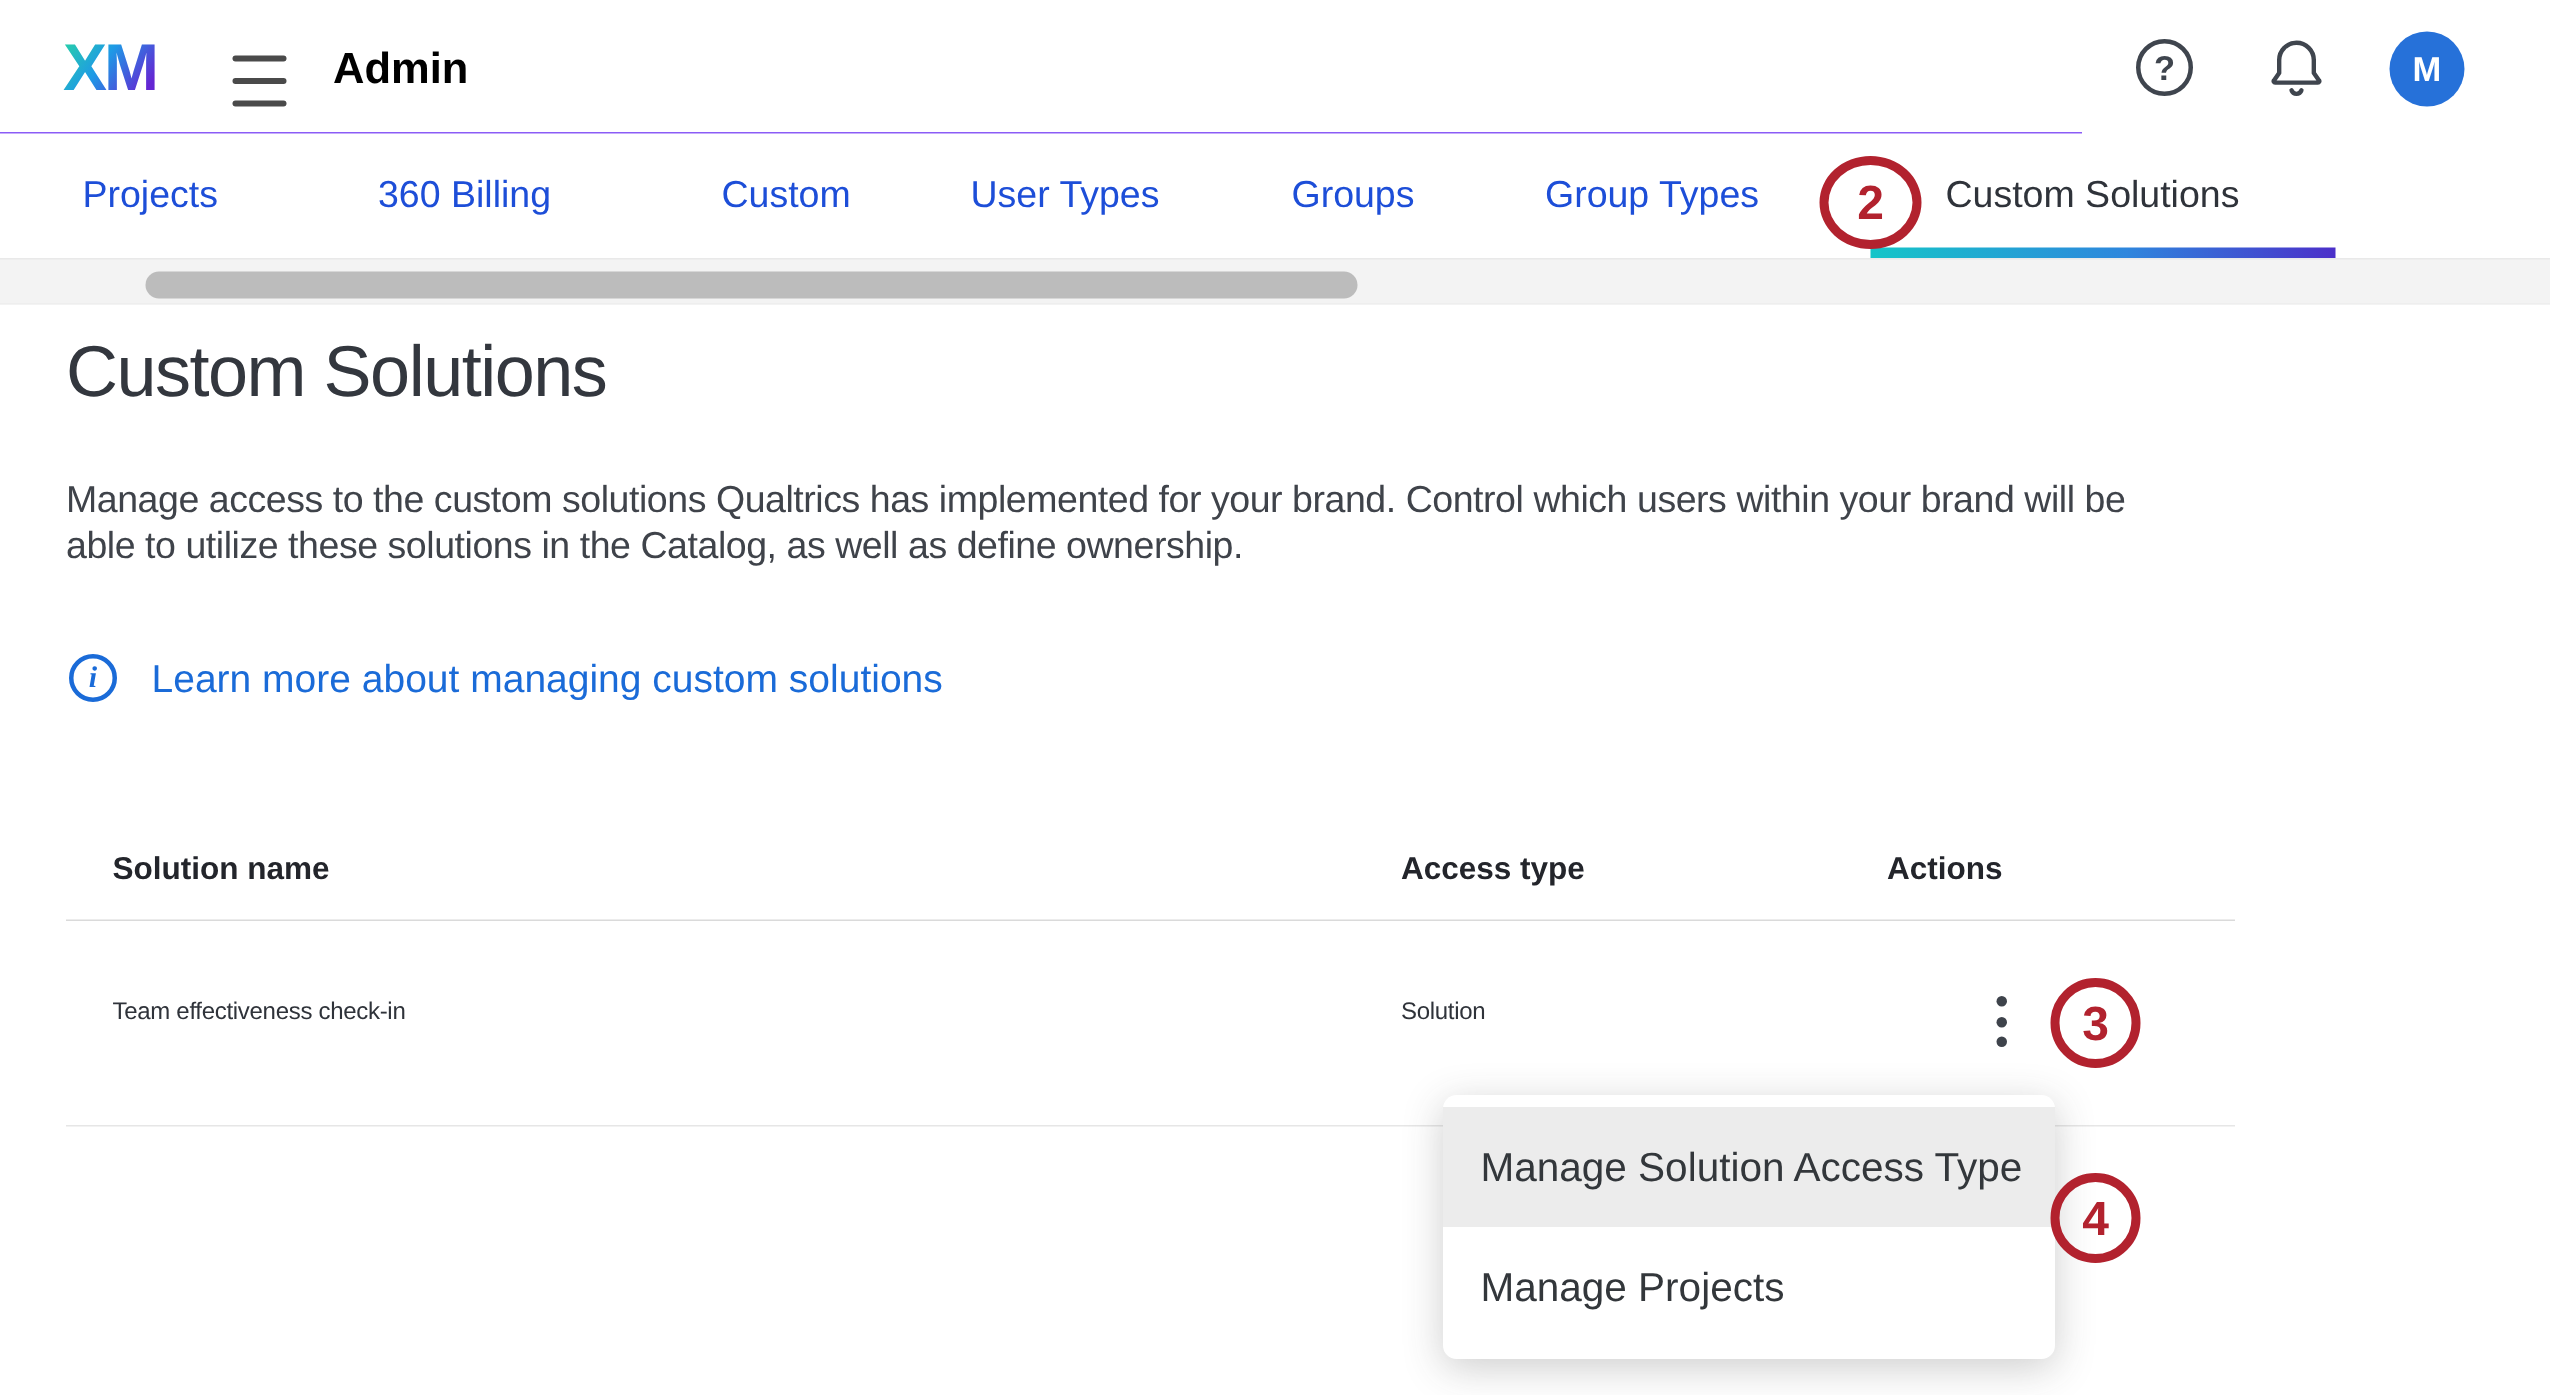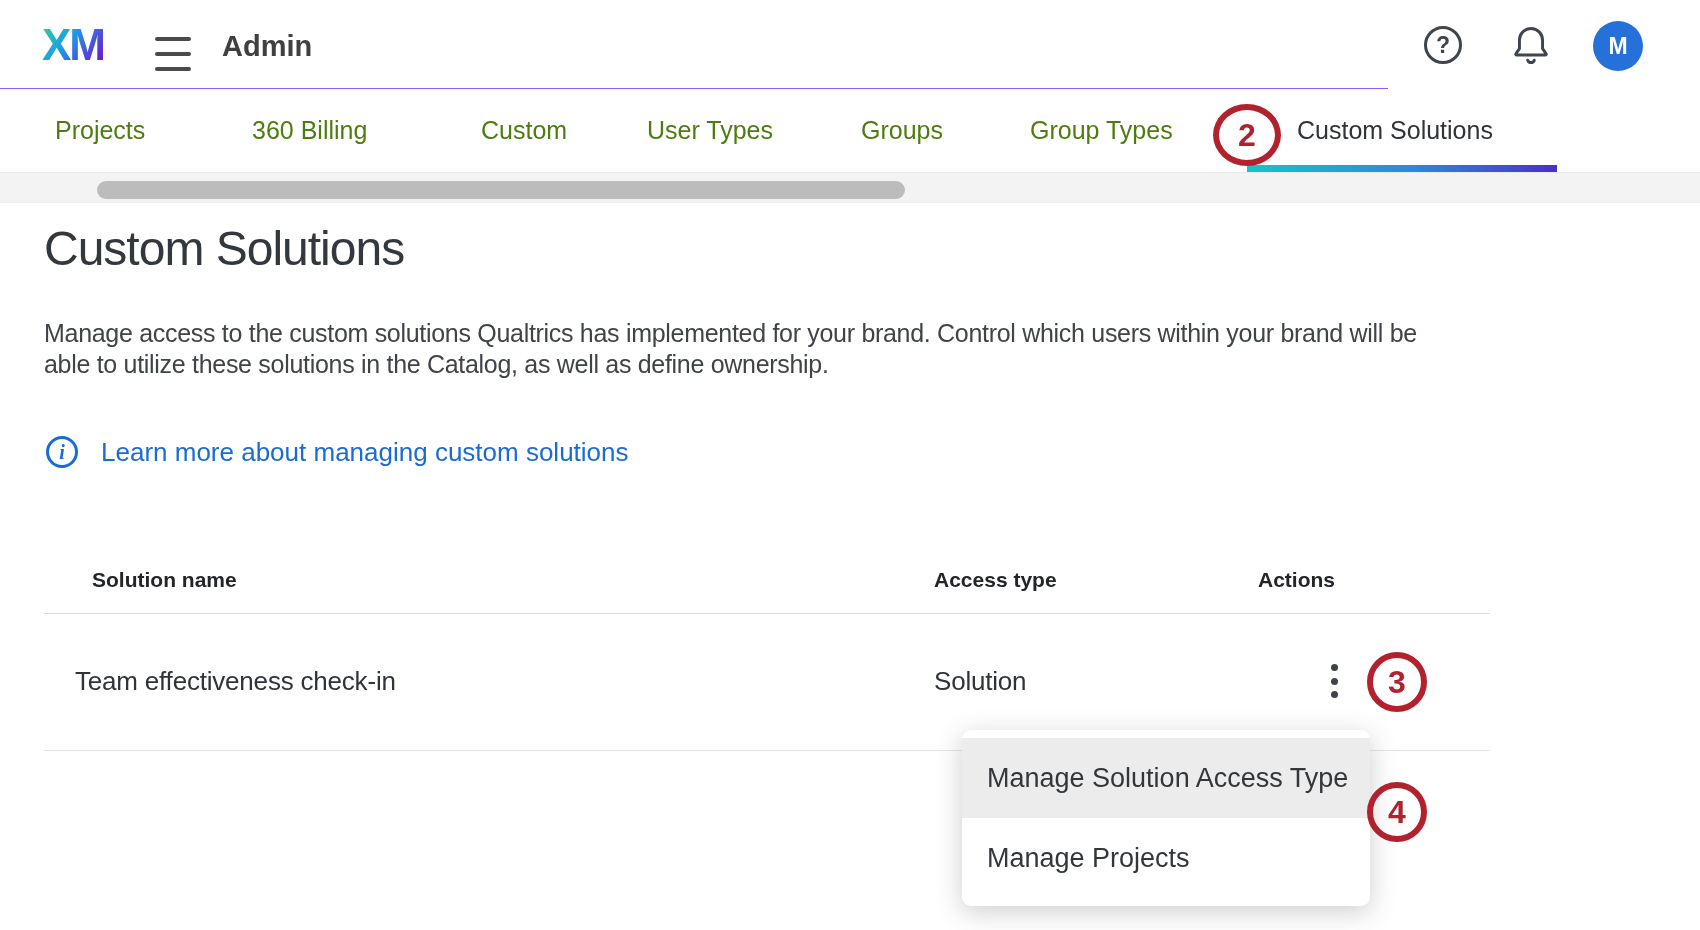--- a/index.html
+++ b/index.html
@@ -5,33 +5,33 @@
   html,body{margin:0;padding:0;background:#fff;}
   .screen{position:relative;width:1700px;height:930px;background:#ffffff;
     font-family:"Liberation Sans",sans-serif;overflow:hidden;color:#33373e;}
 
   
   .topbar{position:absolute;left:0;top:0;width:1388px;height:88px;background:#fff;
     border-bottom:6px solid #8b5cf6;}
   .logo{position:absolute;left:42px;top:20px;cursor:pointer;}
   .hamburger{position:absolute;left:155px;top:37px;width:38px;height:34px;cursor:pointer;}
   .hamburger div{width:36px;height:4px;background:#4a4a4a;border-radius:2px;margin-bottom:11px;}
-  .app-title{position:absolute;left:222px;top:30px;font-size:29px;font-weight:700;color:#404040;}
+  .app-title{position:absolute;left:222px;top:30px;font-size:29px;font-weight:700;color:#000000;}
   .icon-help{position:absolute;left:1424px;top:26px;width:38px;height:38px;border:3px solid #3f454e;
     border-radius:50%;box-sizing:border-box;display:flex;align-items:center;justify-content:center;
     font-size:23px;font-weight:700;color:#3f454e;cursor:pointer;}
   .icon-bell{position:absolute;left:1509px;top:23px;width:44px;height:44px;cursor:pointer;}
   .avatar{position:absolute;left:1593px;top:21px;width:50px;height:50px;border-radius:50%;
     background:#2671d9;color:#fff;display:flex;align-items:center;justify-content:center;
     font-size:23px;font-weight:700;cursor:pointer;}
 
   
   .tabbar{position:absolute;left:0;top:89px;width:1700px;height:83px;background:#fff;}
   .tab{position:absolute;top:0;height:100%;display:flex;align-items:center;
-    font-size:25px;color:#4d7c0f;white-space:nowrap;cursor:pointer;}
+    font-size:25px;color:#1d4ed8;white-space:nowrap;cursor:pointer;}
   .tab:nth-of-type(1){left:55px;}
   .tab:nth-of-type(2){left:252px;}
   .tab:nth-of-type(3){left:481px;}
   .tab:nth-of-type(4){left:647px;}
   .tab:nth-of-type(5){left:861px;}
   .tab:nth-of-type(6){left:1030px;}
   .tab:nth-of-type(7){left:1297px;color:#2f333a;}
   .tab:nth-of-type(8){left:1600px;}
   .tab-underline{position:absolute;left:1247px;top:76px;width:310px;height:7px;
     background:linear-gradient(90deg,#15c5c8 0%,#2e86dd 55%,#4b2fc9 100%);}
@@ -48,27 +48,27 @@
   .page-desc{position:absolute;left:44px;top:318px;width:1420px;font-size:25px;line-height:31px;
     letter-spacing:-0.3px;color:#3f434a;}
   .learn-row{position:absolute;left:46px;top:436px;display:flex;align-items:center;cursor:pointer;}
   .info-icon{width:32px;height:32px;border:3px solid #1a6bd8;border-radius:50%;box-sizing:border-box;
     display:flex;align-items:center;justify-content:center;
     font-family:"Liberation Serif",serif;font-style:italic;font-weight:700;font-size:20px;color:#1a6bd8;}
   .learn-link{margin-left:23px;font-size:26px;color:#1a6bd8;}
 
   
   .col-head{position:absolute;top:568px;font-size:21px;font-weight:700;color:#23252b;}
-  .col-head.c1{left:92px;}
+  .col-head.c1{left:75px;}
   .col-head.c2{left:934px;}
   .col-head.c3{left:1258px;}
   .divider{position:absolute;left:44px;width:1446px;height:1px;background:#dadada;}
   .div-head{top:613px;}
   .div-row{top:750px;background:#e6e6e6;}
-  .cell{position:absolute;top:666px;font-size:26px;letter-spacing:-0.2px;color:#2f333a;}
+  .cell{position:absolute;top:666px;font-size:16px;letter-spacing:-0.2px;color:#2f333a;}
   .cell.c1{left:75px;}
   .cell.c2{left:934px;}
   .kebab{position:absolute;left:1327px;top:664px;width:14px;height:34px;display:flex;
     flex-direction:column;align-items:center;justify-content:space-between;cursor:pointer;}
   .kebab div{width:7px;height:7px;border-radius:50%;background:#3e434b;}
 
   
   .menu{position:absolute;left:962px;top:730px;width:408px;height:176px;background:#fff;
     border-radius:9px;box-shadow:0 6px 26px rgba(60,60,60,0.25);z-index:5;
     padding:8px 0;box-sizing:border-box;}

